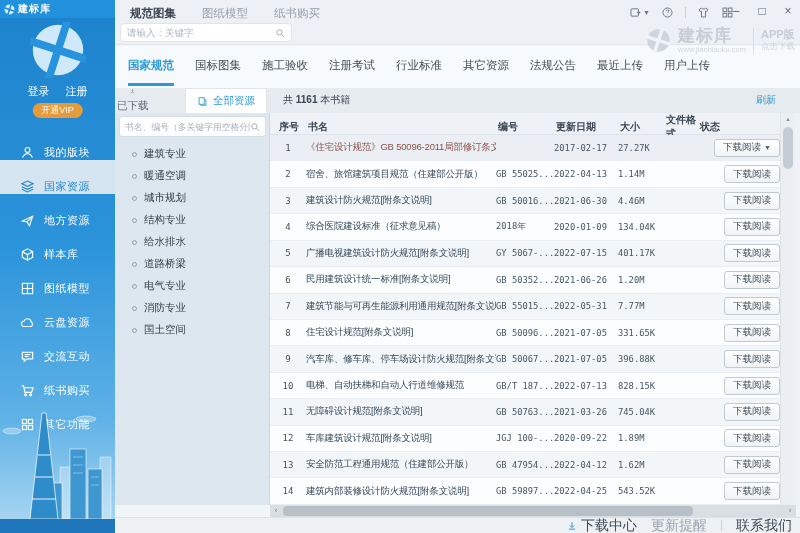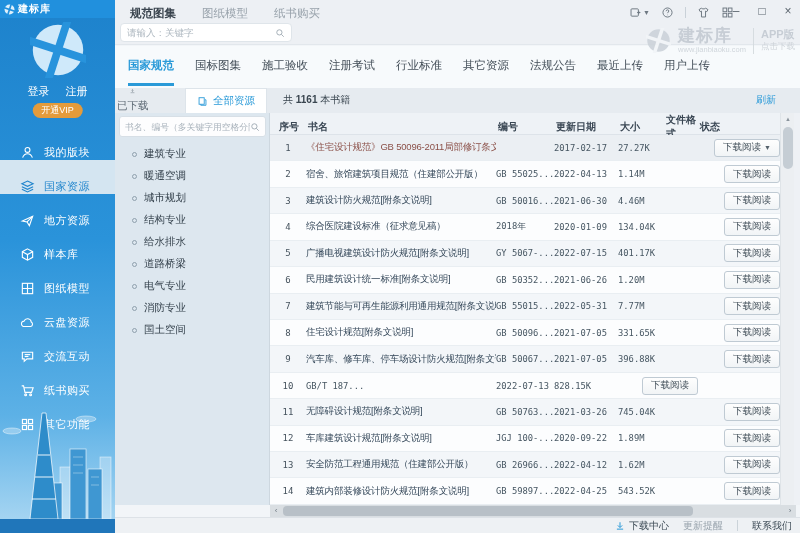--- a/index.html
+++ b/index.html
@@ -122,21 +122,21 @@
   .gutter { flex:1; background:#eef1f5; }
   .hscroll { position:absolute; left:155px; top:505px; width:526px; height:12px; background:#d9dee2;
     display:flex; align-items:center; }
   .hs-arrow { width:12px; text-align:center; font-size:8px; color:#717c85; line-height:12px; cursor:pointer; }
   .hs-track { flex:1; position:relative; height:12px; }
   .hs-thumb { position:absolute; left:1px; top:1px; height:10px; width:410px; background:#b8c0c7; border-radius:4px; cursor:pointer; }
 
   
   .statusbar { position:absolute; left:0; top:517px; width:685px; height:16px; background:#eef1f4;
     border-top:1px solid #dde2e7; display:flex; align-items:center; justify-content:flex-end; gap:14px; padding-right:8px; }
-  .statusbar .item { font-size:10px; color:#3c4a55; display:flex; align-items:center; gap:4px; cursor:pointer; }
+  .statusbar .item { font-size:14px; color:#3c4a55; display:flex; align-items:center; gap:4px; cursor:pointer; }
   .statusbar .item.muted { color:#98a3ac; }
   .statusbar svg { width:10px; height:10px; stroke:var(--accent,#2a9ad8); fill:none; stroke-width:1.6; }
   .statusbar .sep { width:1px; height:11px; background:#cbd3d9; }
 </style>
 </head>
 <body>
 
 <div class="app">
 
   <aside class="sidebar">
@@ -564,20 +564,21 @@
     <span class="c-size">396.88K</span>
     <span class="c-format"></span>
     <span class="c-action">
       <button class="dl-btn">
         <span class="btn-label">下载阅读</span>
       </button>
     </span>
   </div>
             <div class="trow">
     <span class="c-no">10</span>
+    <span class="c-title">电梯、自动扶梯和自动人行道维修规范</span>
     <span class="c-code">GB/T 187...</span>
     <span class="c-date">2022-07-13</span>
     <span class="c-size">828.15K</span>
     <span class="c-format"></span>
     <span class="c-action">
       <button class="dl-btn">
         <span class="btn-label">下载阅读</span>
       </button>
     </span>
   </div>
@@ -603,21 +604,21 @@
     <span class="c-format"></span>
     <span class="c-action">
       <button class="dl-btn">
         <span class="btn-label">下载阅读</span>
       </button>
     </span>
   </div>
             <div class="trow alt">
     <span class="c-no">13</span>
     <span class="c-title">安全防范工程通用规范（住建部公开版）</span>
-    <span class="c-code">GB 26966...</span>
+    <span class="c-code">GB 47954...</span>
     <span class="c-date">2022-04-12</span>
     <span class="c-size">1.62M</span>
     <span class="c-format"></span>
     <span class="c-action">
       <button class="dl-btn">
         <span class="btn-label">下载阅读</span>
       </button>
     </span>
   </div>
             <div class="trow">

